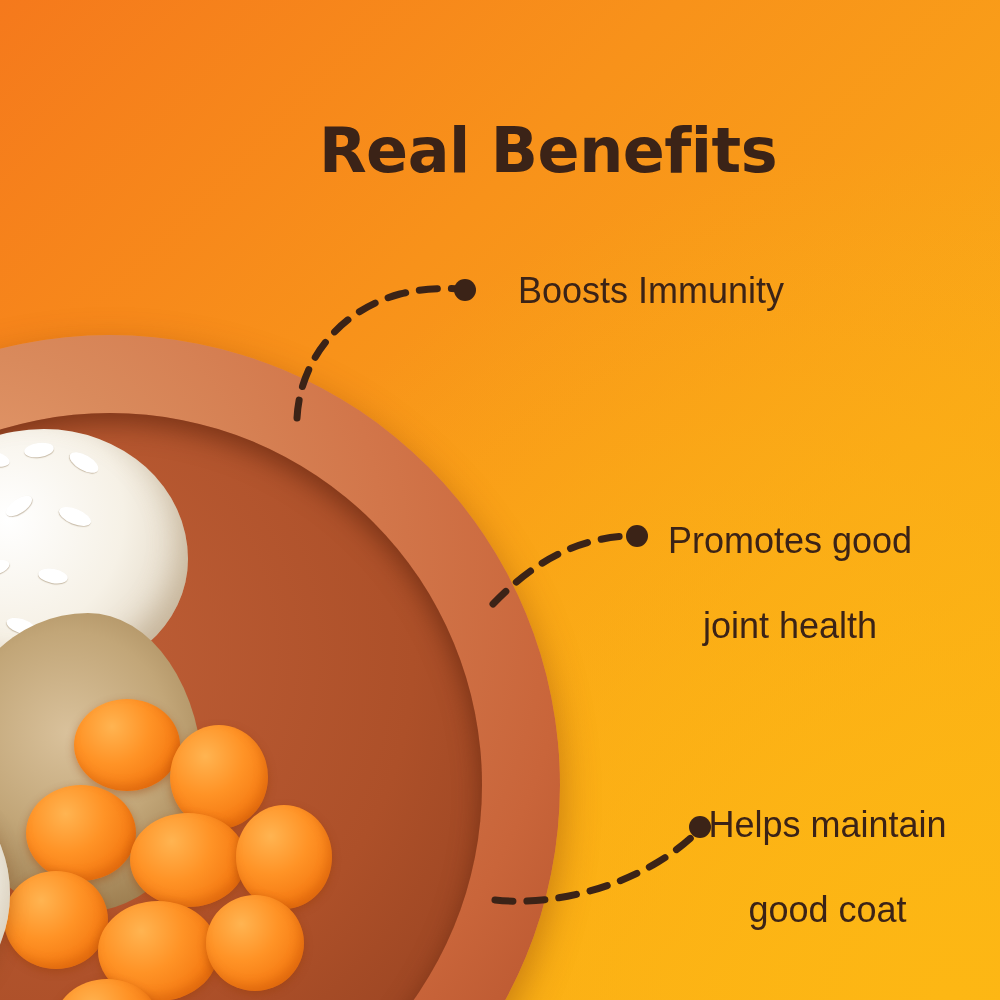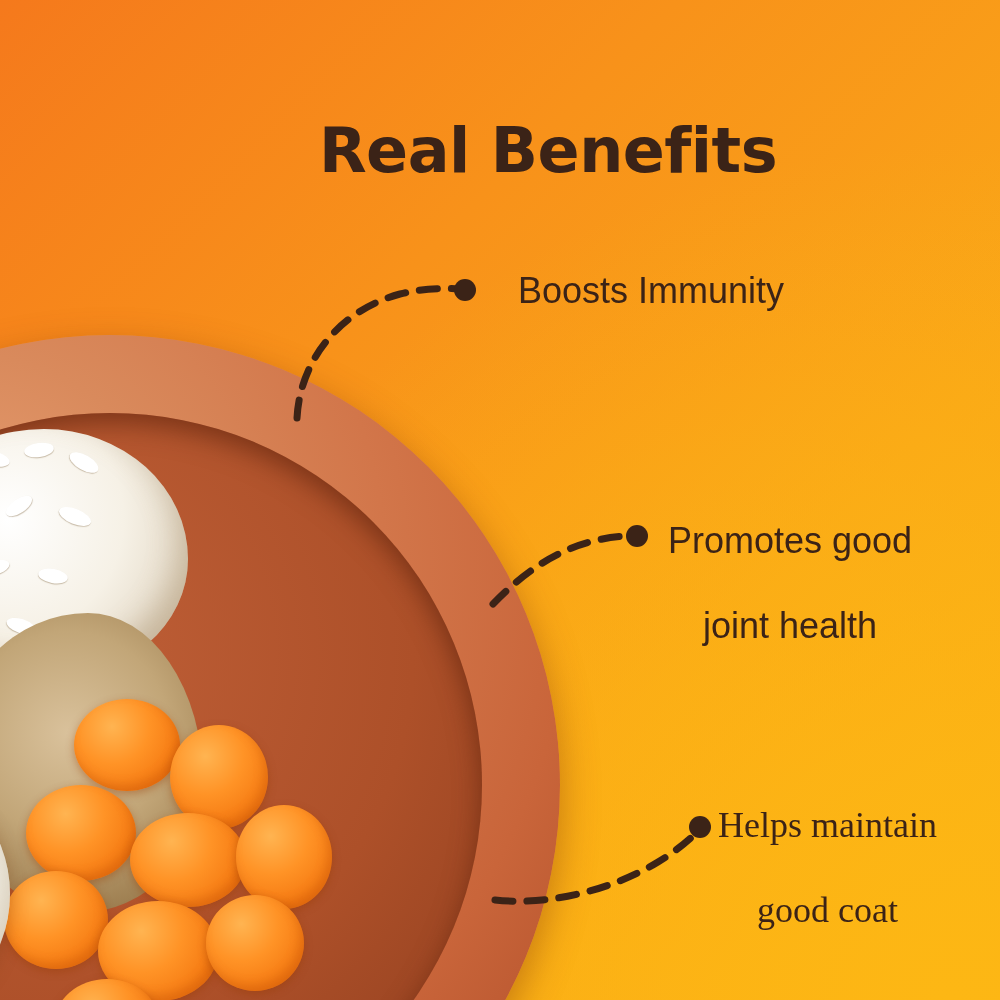--- a/index.html
+++ b/index.html
@@ -43,21 +43,21 @@
     position: absolute;
     color: #3B2317;
     font-family: "Liberation Sans", sans-serif;
     font-weight: normal;
     font-size: 36px;
     line-height: 1.18;
     white-space: pre-line;
   }
   #benefit-0 { left: 518px; top: 270px; text-align: left; }
   #benefit-1 { left: 645px; top: 478px; width: 290px; text-align: center; }
-  #benefit-2 { left: 690px; top: 762px; width: 275px; text-align: center; font-family: Liberation Serif, serif; }
+  #benefit-2 { left: 690px; top: 762px; width: 275px; text-align: center; }
 
   
   #connectors {
     position: absolute;
     left: 0; top: 0;
     width: 1000px; height: 1000px;
     pointer-events: none;
   }
 
   

